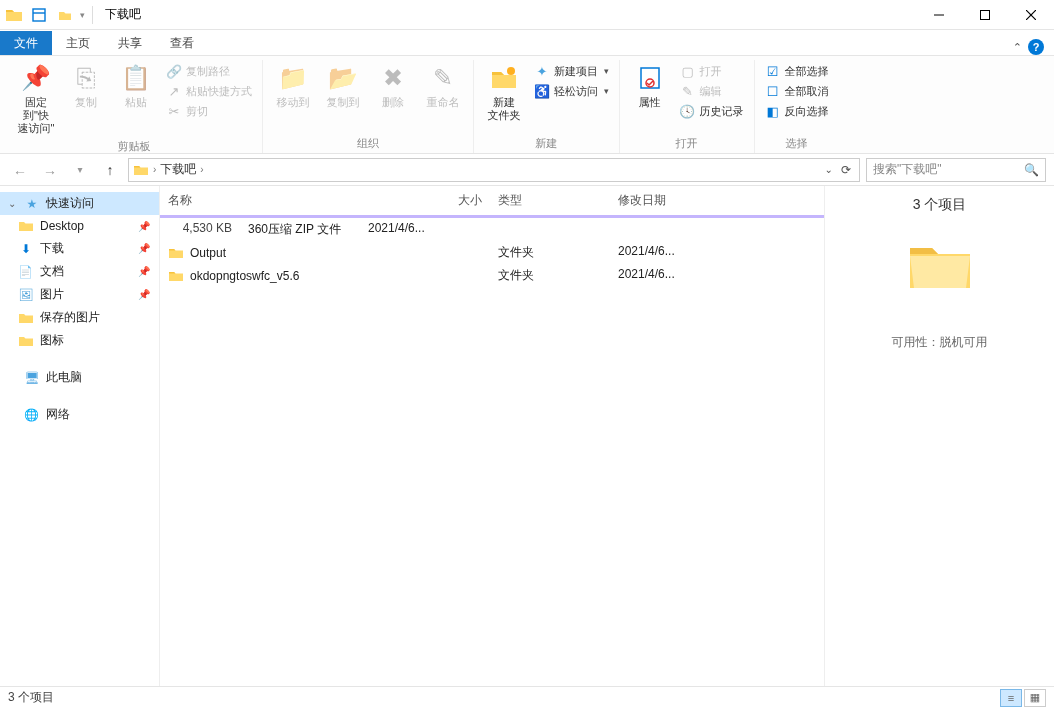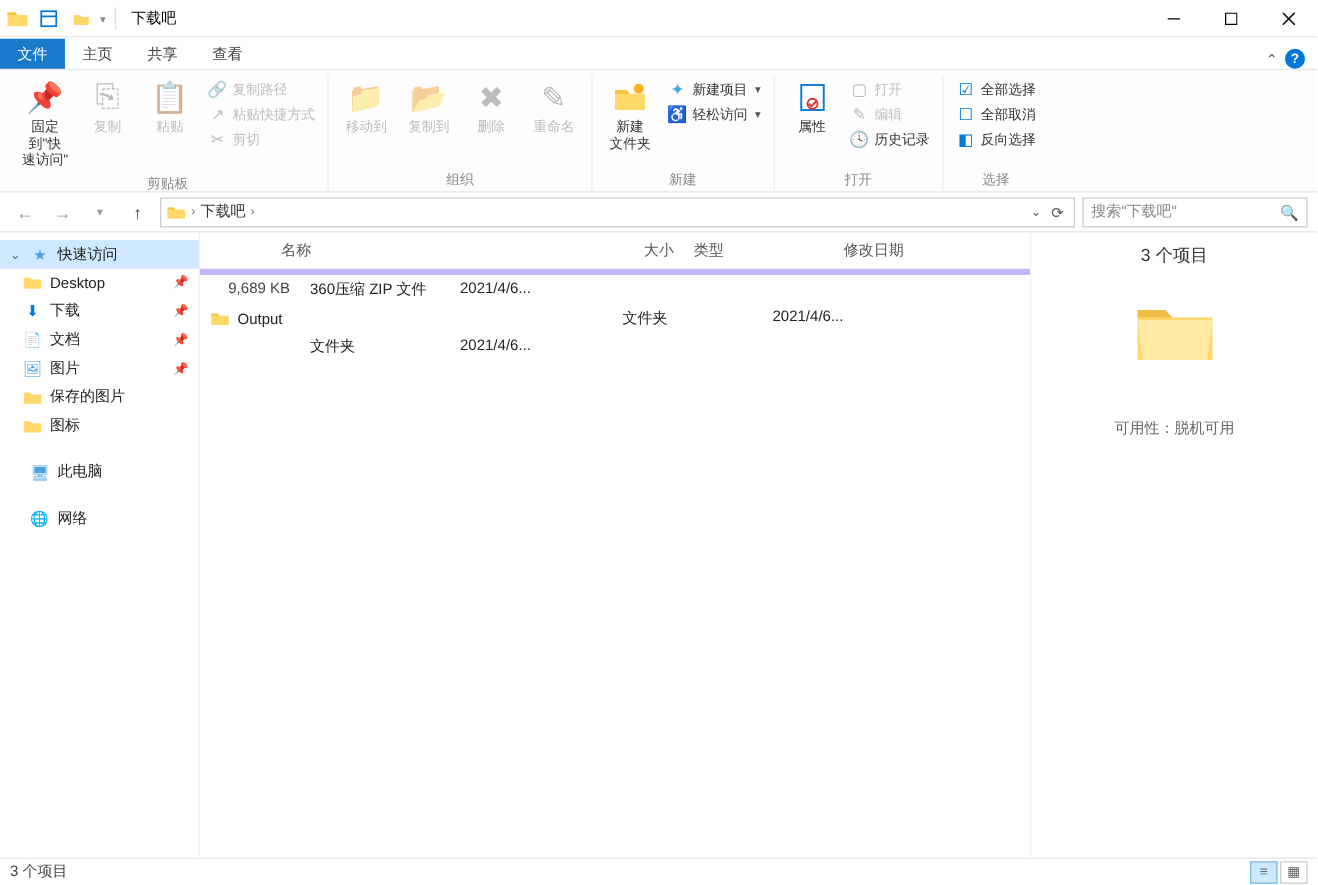--- a/index.html
+++ b/index.html
@@ -58,21 +58,21 @@
 .navitem { display:flex; align-items:center; gap:6px; padding: 3px 8px 3px 18px; font-size:12px; color:#222; white-space:nowrap;}
 .navitem.top { padding-left: 8px;}
 .navitem.selected { background:#cde8ff; }
 .navitem .pin { margin-left:auto; color:#888; font-size:10px;}
 .navitem .nico { width:16px; height:16px; display:flex; align-items:center; justify-content:center;}
 .nav-sep { height: 14px; }
 .expand-arrow { font-size:10px; color:#666; width:10px; display:inline-block;}
 
 .filearea { flex:1; display:flex; }
 .filelist { flex:1; padding: 0; }
-.fileheader { display:flex; border-bottom: 5px solid #c4b5fd; color:#555; font-size:12px;justify-content:center;}
+.fileheader { display:flex; border-bottom: 3px solid #c4b5fd; color:#555; font-size:12px;}
 .fileheader > div { padding: 6px 8px; }
 .col-name { width: 250px; }
 .col-size { width: 80px; text-align:right;}
 .col-type { width: 120px;}
 .col-date { width: 100px;}
 .filerow { display:flex; font-size:12px; color:#222;}
 .filerow > div { padding: 3px 8px; }
 .filerow .col-name { display:flex; align-items:center; gap:6px;}
 .filerow .col-size { text-align:right; color:#444;}
 .fico { width:16px; height:16px; display:flex; align-items:center; justify-content:center;}
@@ -376,39 +376,48 @@
   <div class="filearea">
     <div class="filelist">
       <div class="fileheader">
         <div class="col-name">名称</div>
         <div class="col-size">大小</div>
         <div class="col-type">类型</div>
         <div class="col-date">修改日期</div>
       </div>
       <div id="file-rows">
           <div class="filerow">
-            <div class="col-size">9,689 KB</div>
+            <div class="col-size">4,530 KB</div>
             <div class="col-type">360压缩 ZIP 文件</div>
             <div class="col-date">2021/4/6...</div>
           </div>
           <div class="filerow">
             <div class="col-name">
               <span class="fico">
                 <svg width="16" height="16">
                   <path fill="#ffd869" d="M1 4h5l1.5 1.5H15V13H1z"></path>
                   <path fill="#f7c23c" d="M1 4h5l1.5 1.5H1z"></path>
                 </svg>
               </span>
               <span>Output</span>
             </div>
             <div class="col-size"></div>
             <div class="col-type">文件夹</div>
             <div class="col-date">2021/4/6...</div>
           </div>
           <div class="filerow">
+            <div class="col-name">
+              <span class="fico">
+                <svg width="16" height="16">
+                  <path fill="#ffd869" d="M1 4h5l1.5 1.5H15V13H1z"></path>
+                  <path fill="#f7c23c" d="M1 4h5l1.5 1.5H1z"></path>
+                </svg>
+              </span>
+              <span>okdopngtoswfc_v5.6</span>
+            </div>
             <div class="col-size"></div>
             <div class="col-type">文件夹</div>
             <div class="col-date">2021/4/6...</div>
           </div>
         </div>
     </div>
 
     <div class="preview">
       <div class="preview-title">3 个项目</div>
       <div class="preview-folder">

